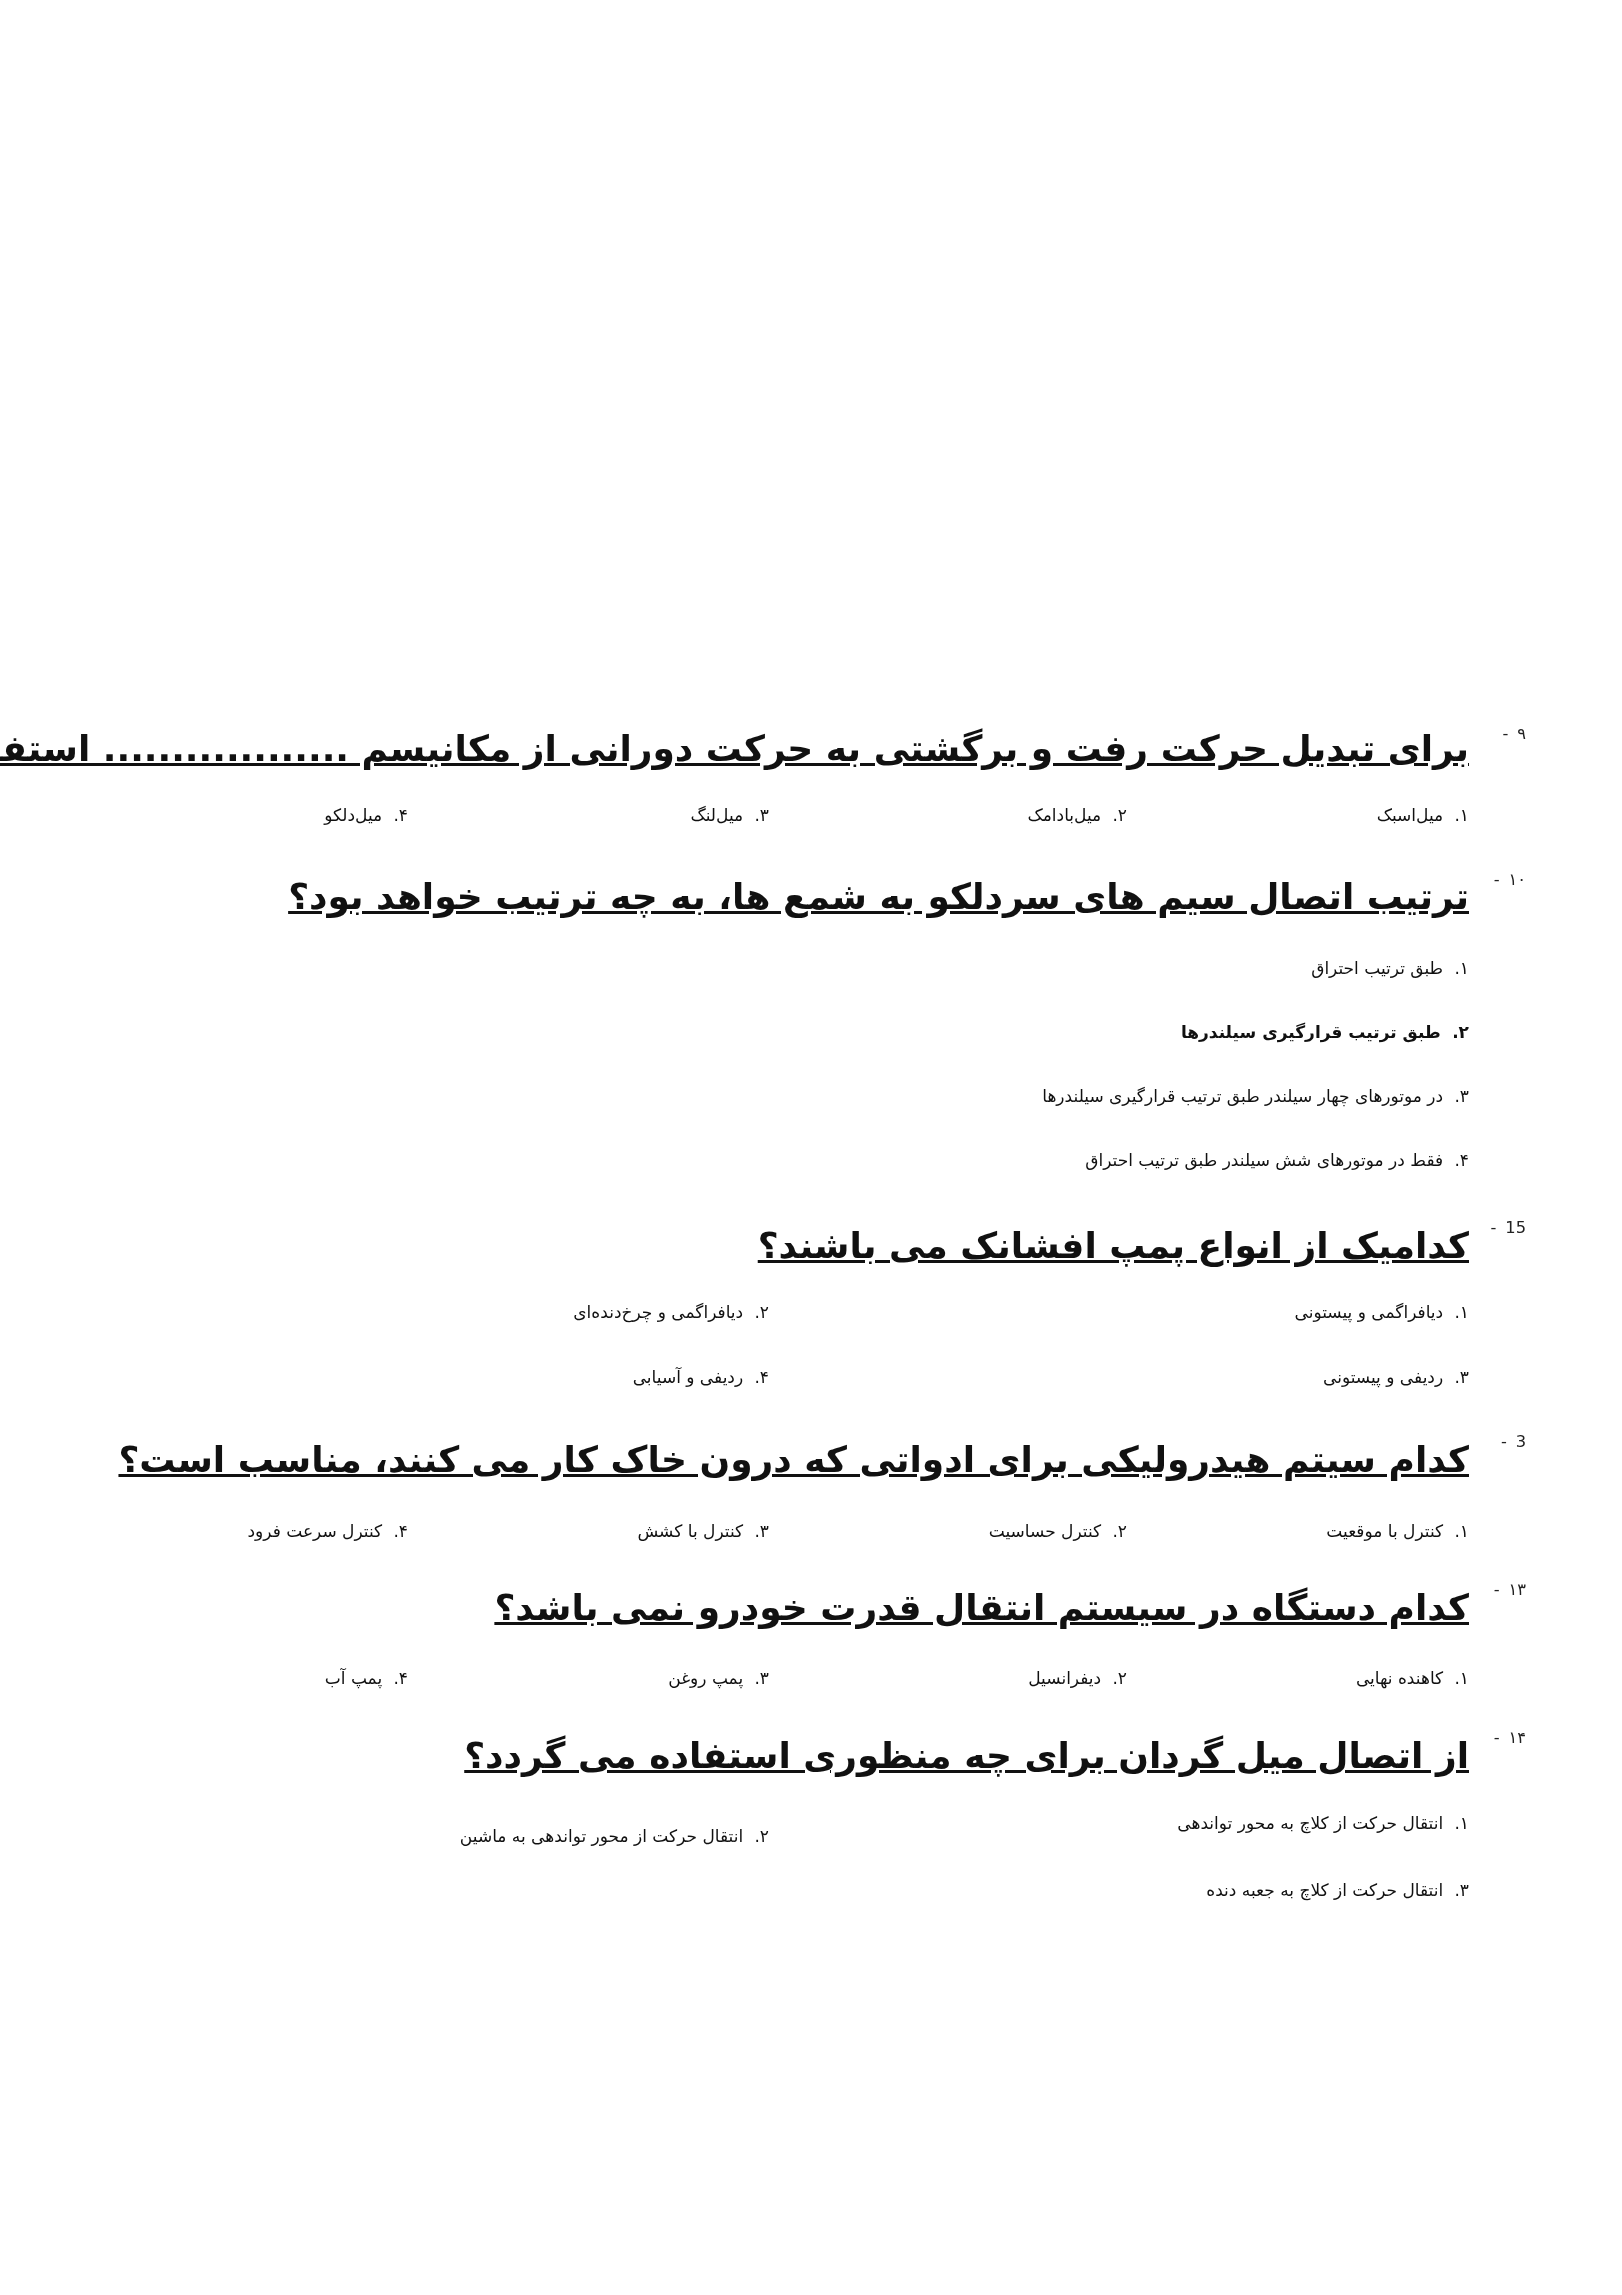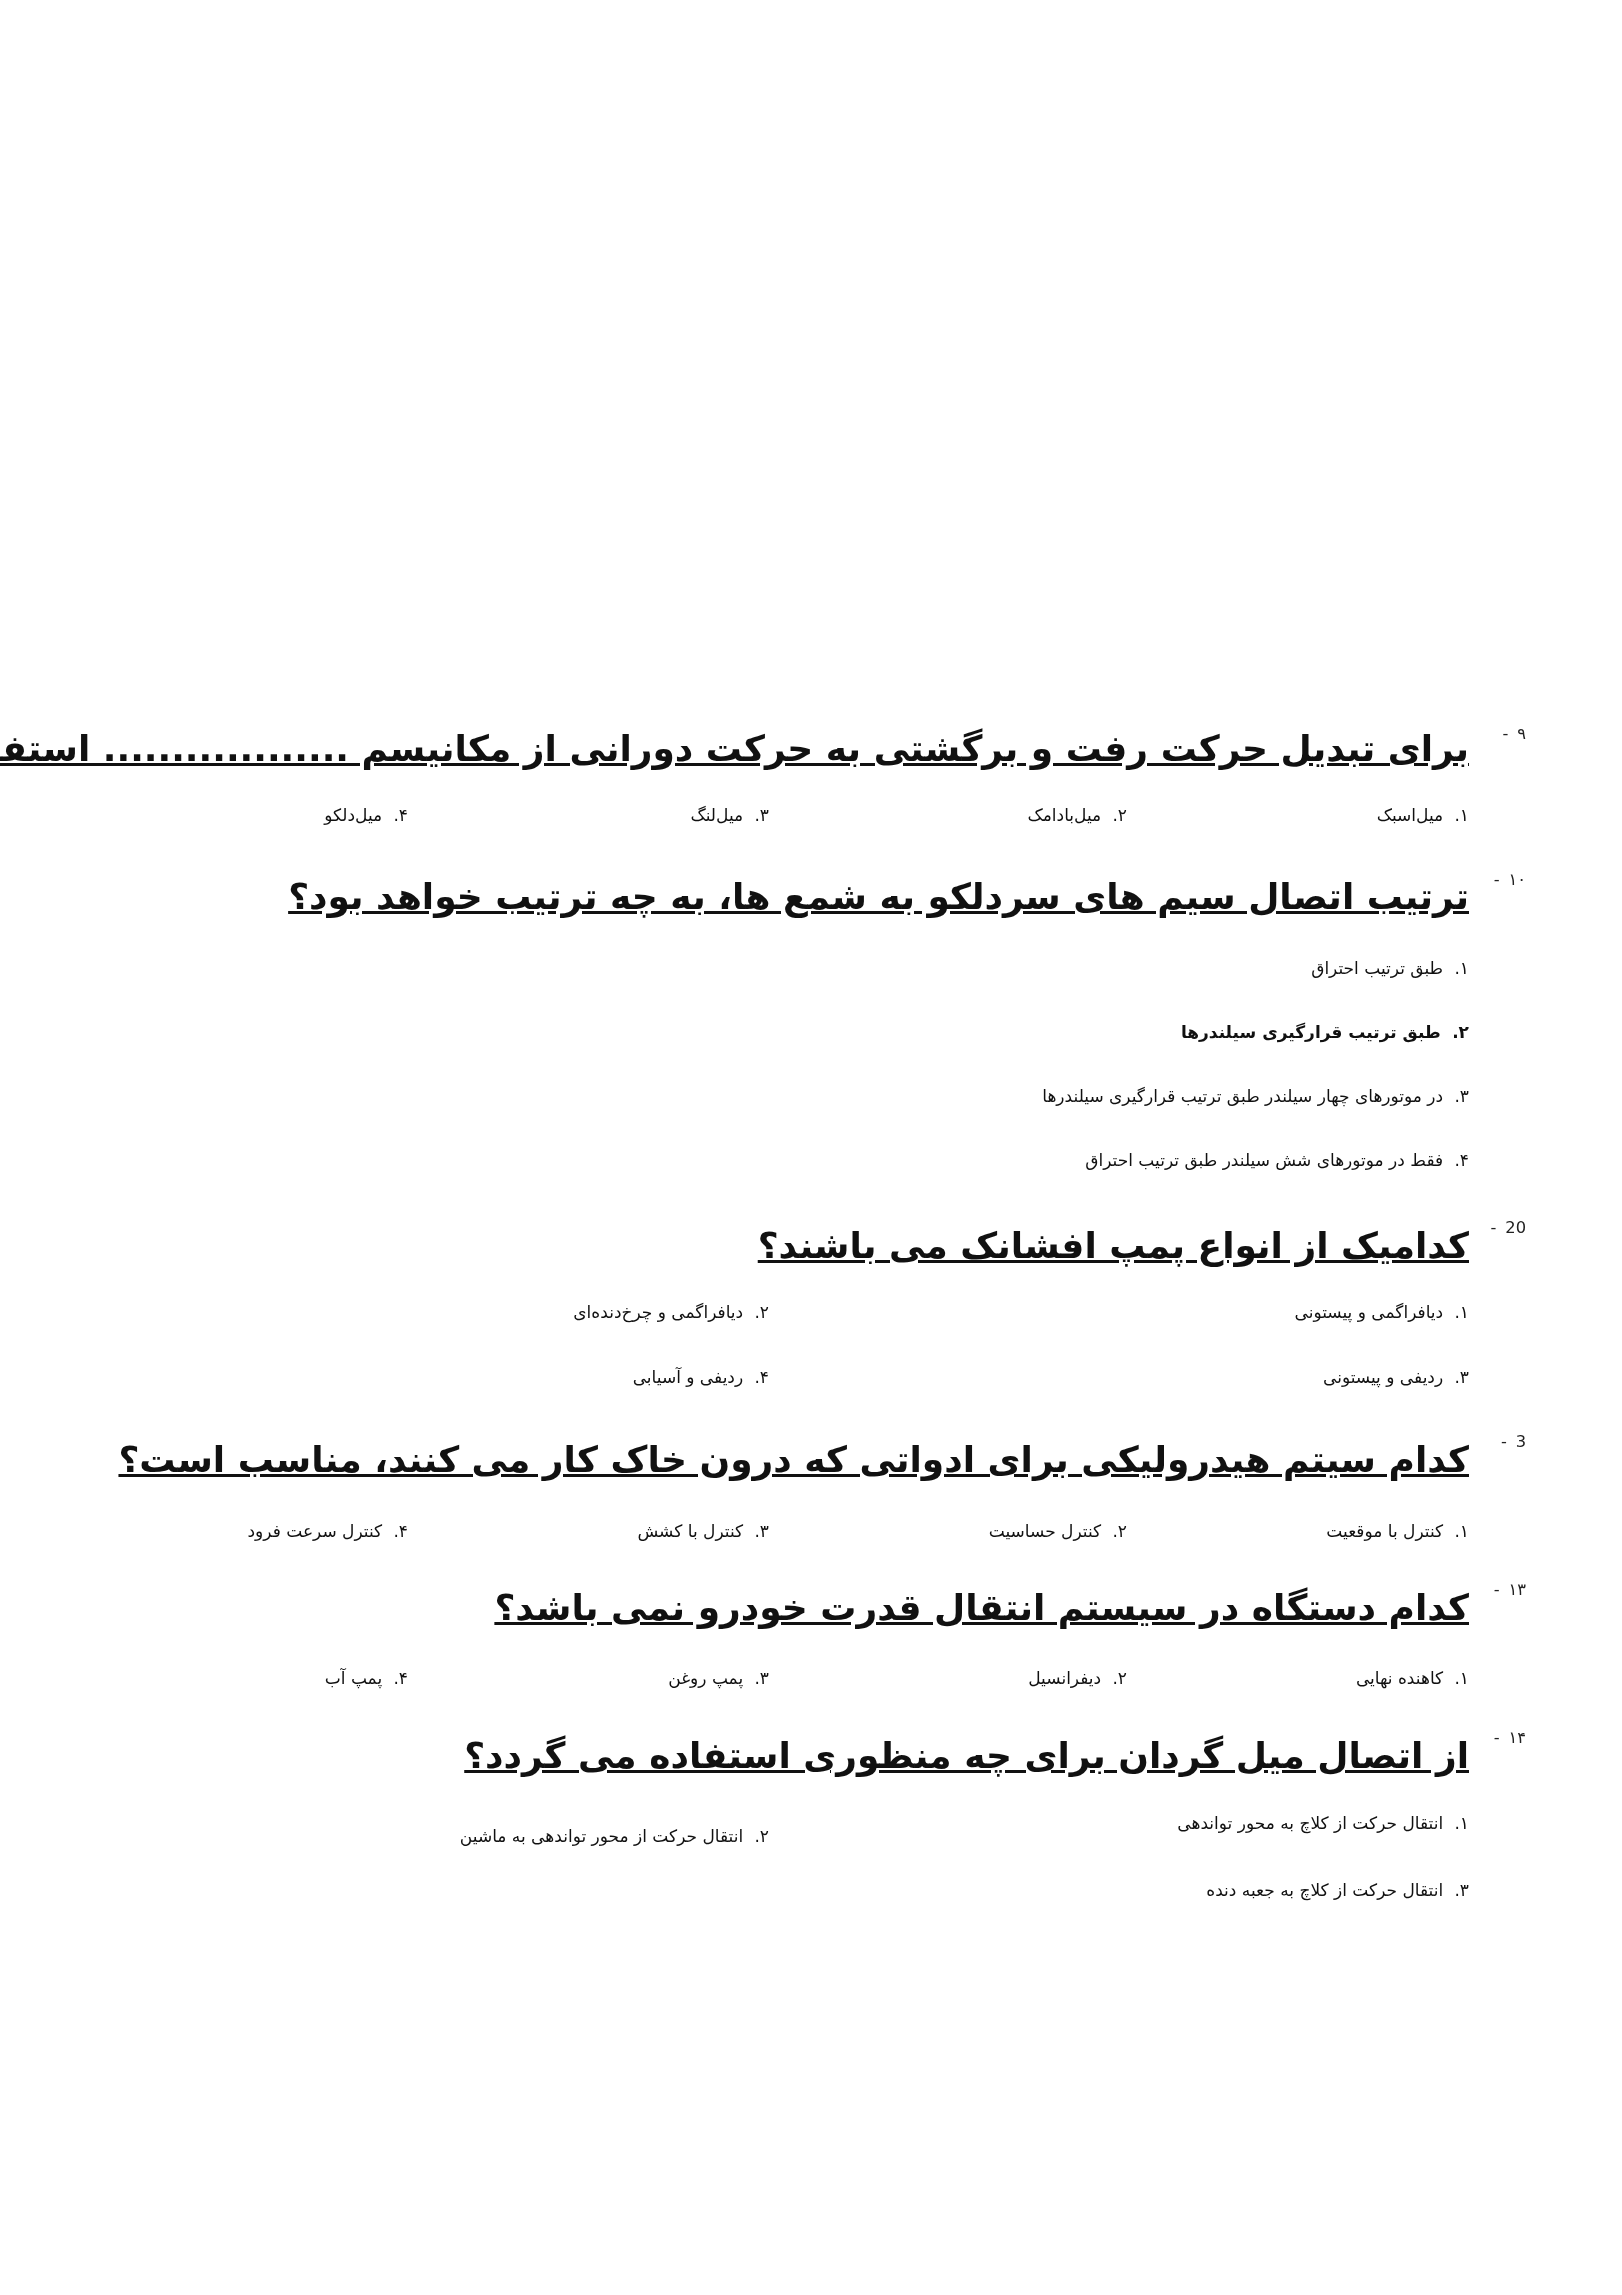--- a/index.html
+++ b/index.html
@@ -90,21 +90,21 @@
     <span class="onum">۲.</span><span>طبق ترتیب قرارگیری سیلندرها</span>
   </div>
   <div class="line option" style="right:154px; top:1079px;">
     <span class="onum">۳.</span><span>در موتورهای چهار سیلندر طبق ترتیب قرارگیری سیلندرها</span>
   </div>
   <div class="line option" style="right:154px; top:1143px;">
     <span class="onum">۴.</span><span>فقط در موتورهای شش سیلندر طبق ترتیب احتراق</span>
   </div>
 
   <div class="qnum" style="right:97px; top:1218px;">
-    <span>20</span><span class="dash">-</span>
+    <span>15</span><span class="dash">-</span>
   </div>
   <div class="line question" style="right:154px; top:1227px;">کدامیک از انواع پمپ افشانک می باشند؟</div>
 
   <div class="line option" style="right:154px; top:1295px;">
     <span class="onum">۱.</span><span>دیافراگمی و پیستونی</span>
   </div>
   <div class="line option" style="right:854px; top:1295px;">
     <span class="onum">۲.</span><span>دیافراگمی و چرخ‌دنده‌ای</span>
   </div>
   <div class="line option" style="right:154px; top:1360px;margin-left:44px;">

